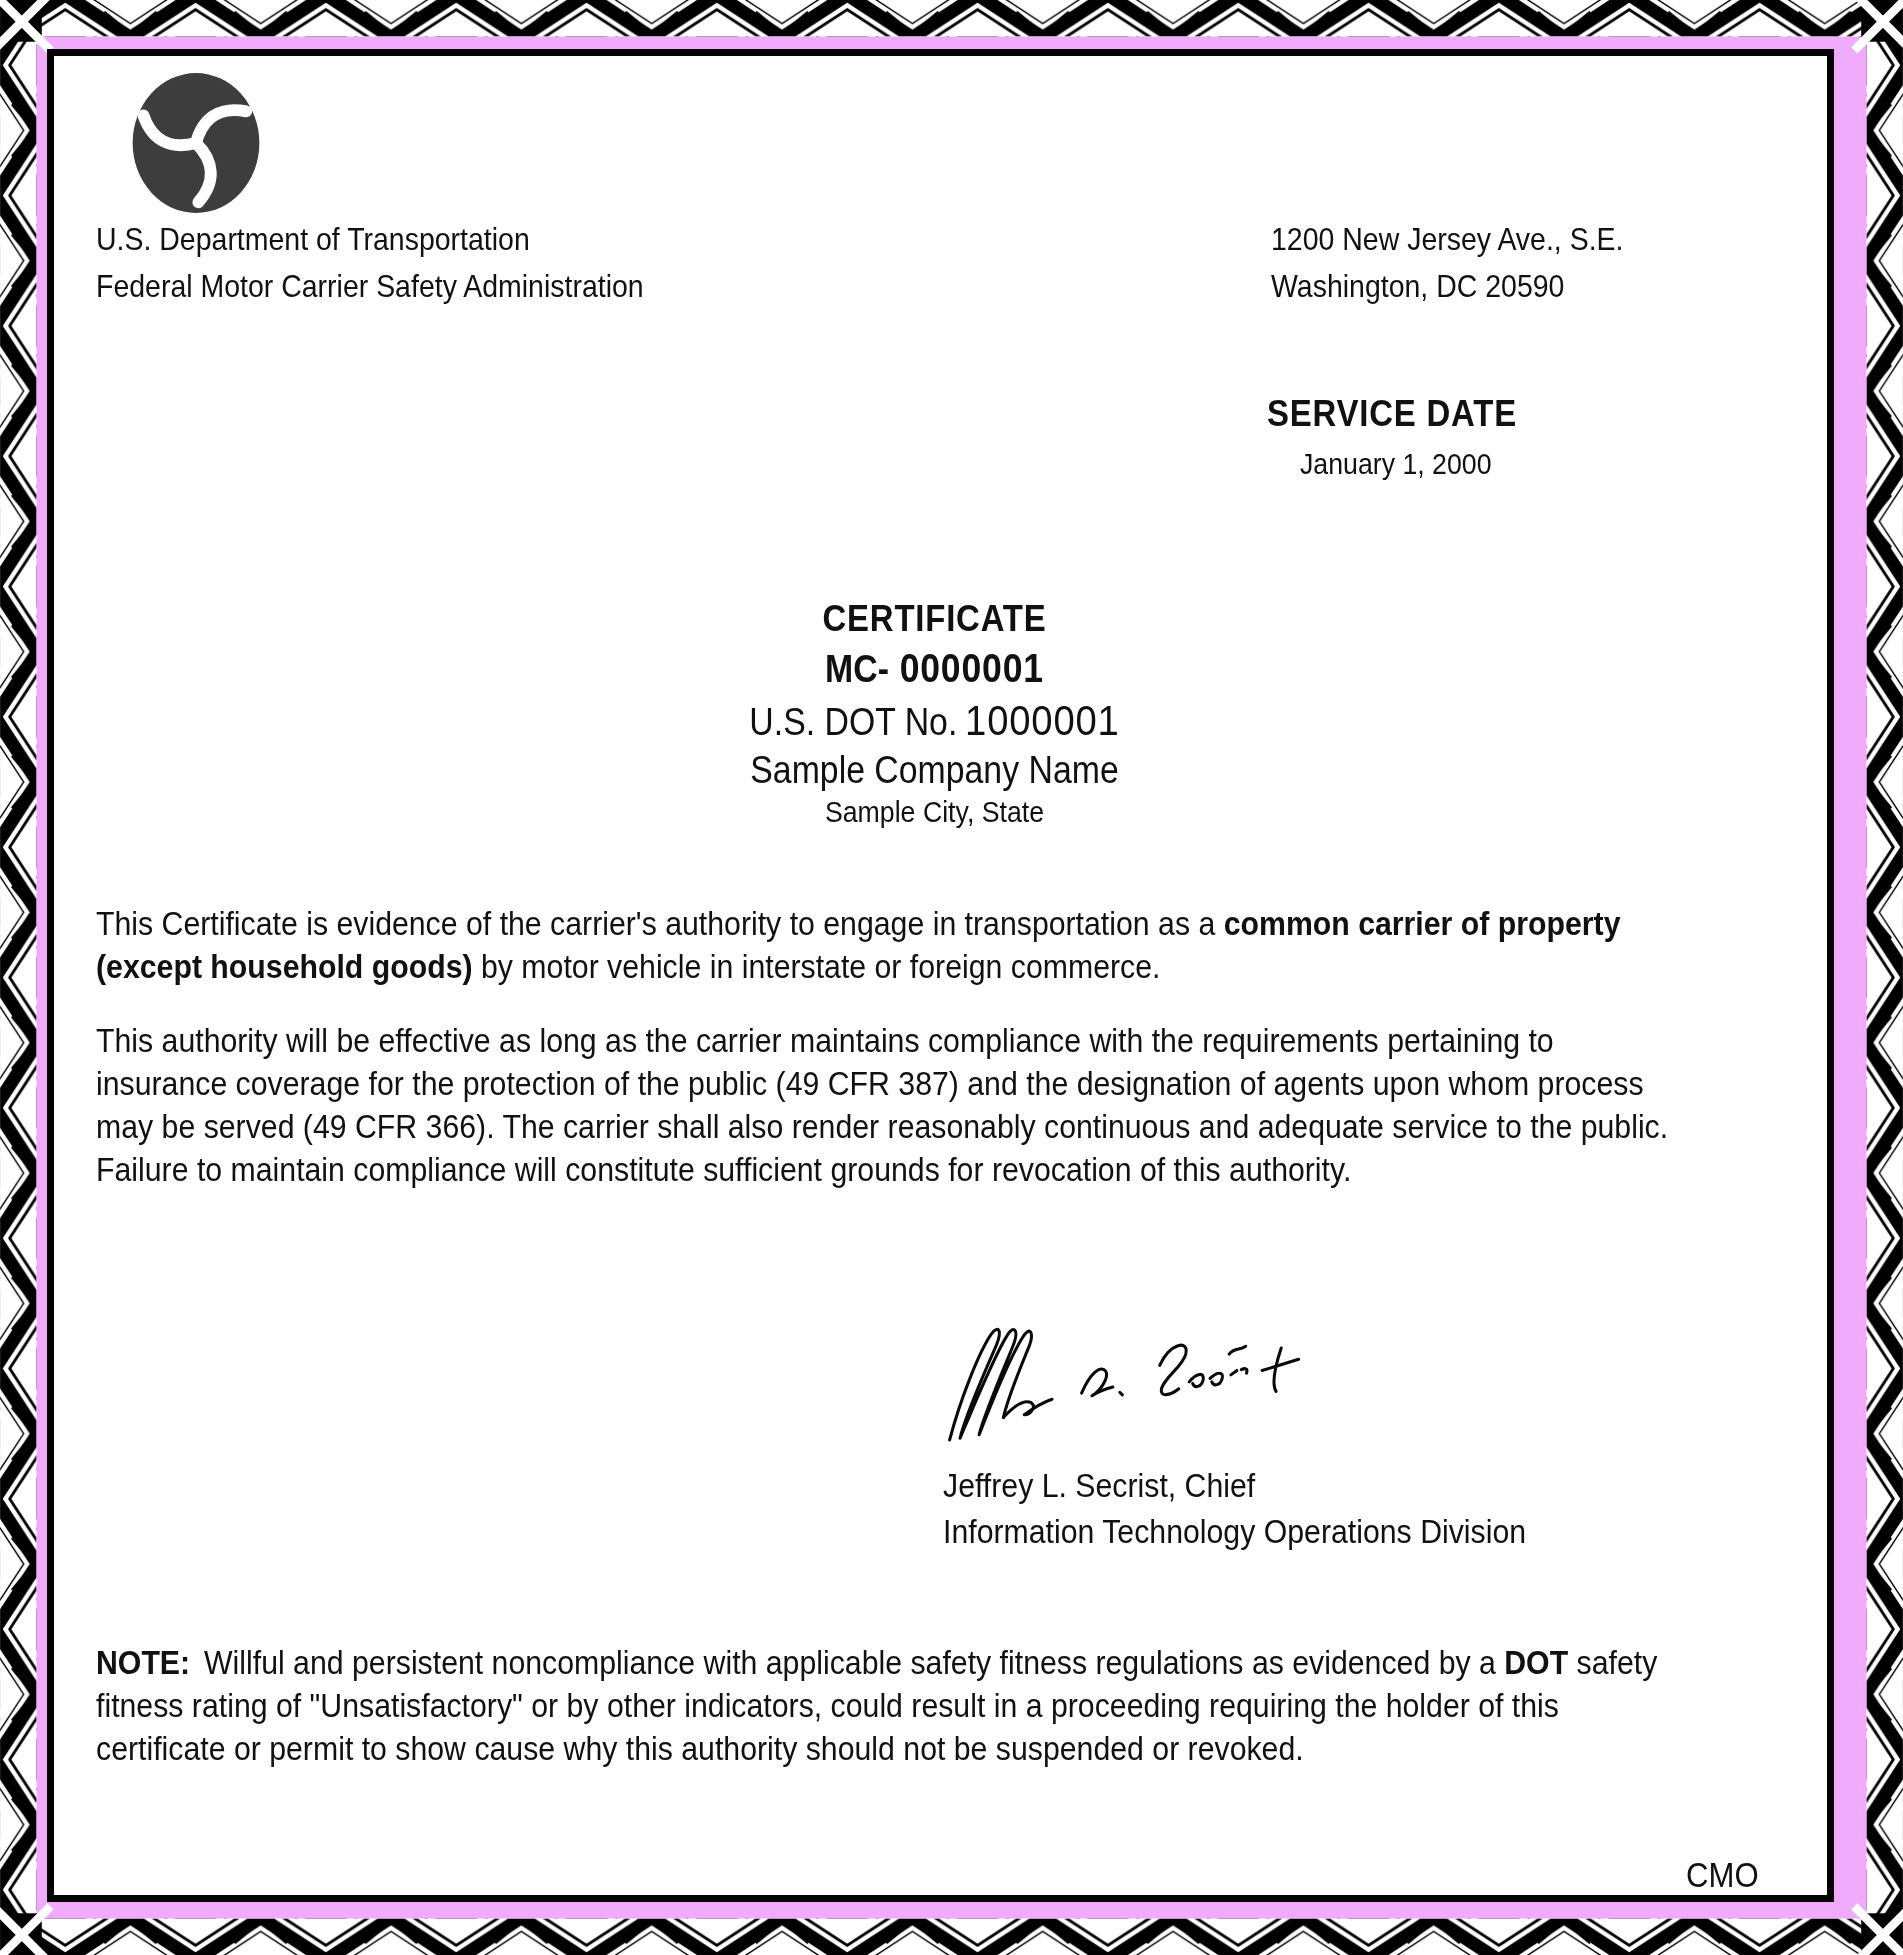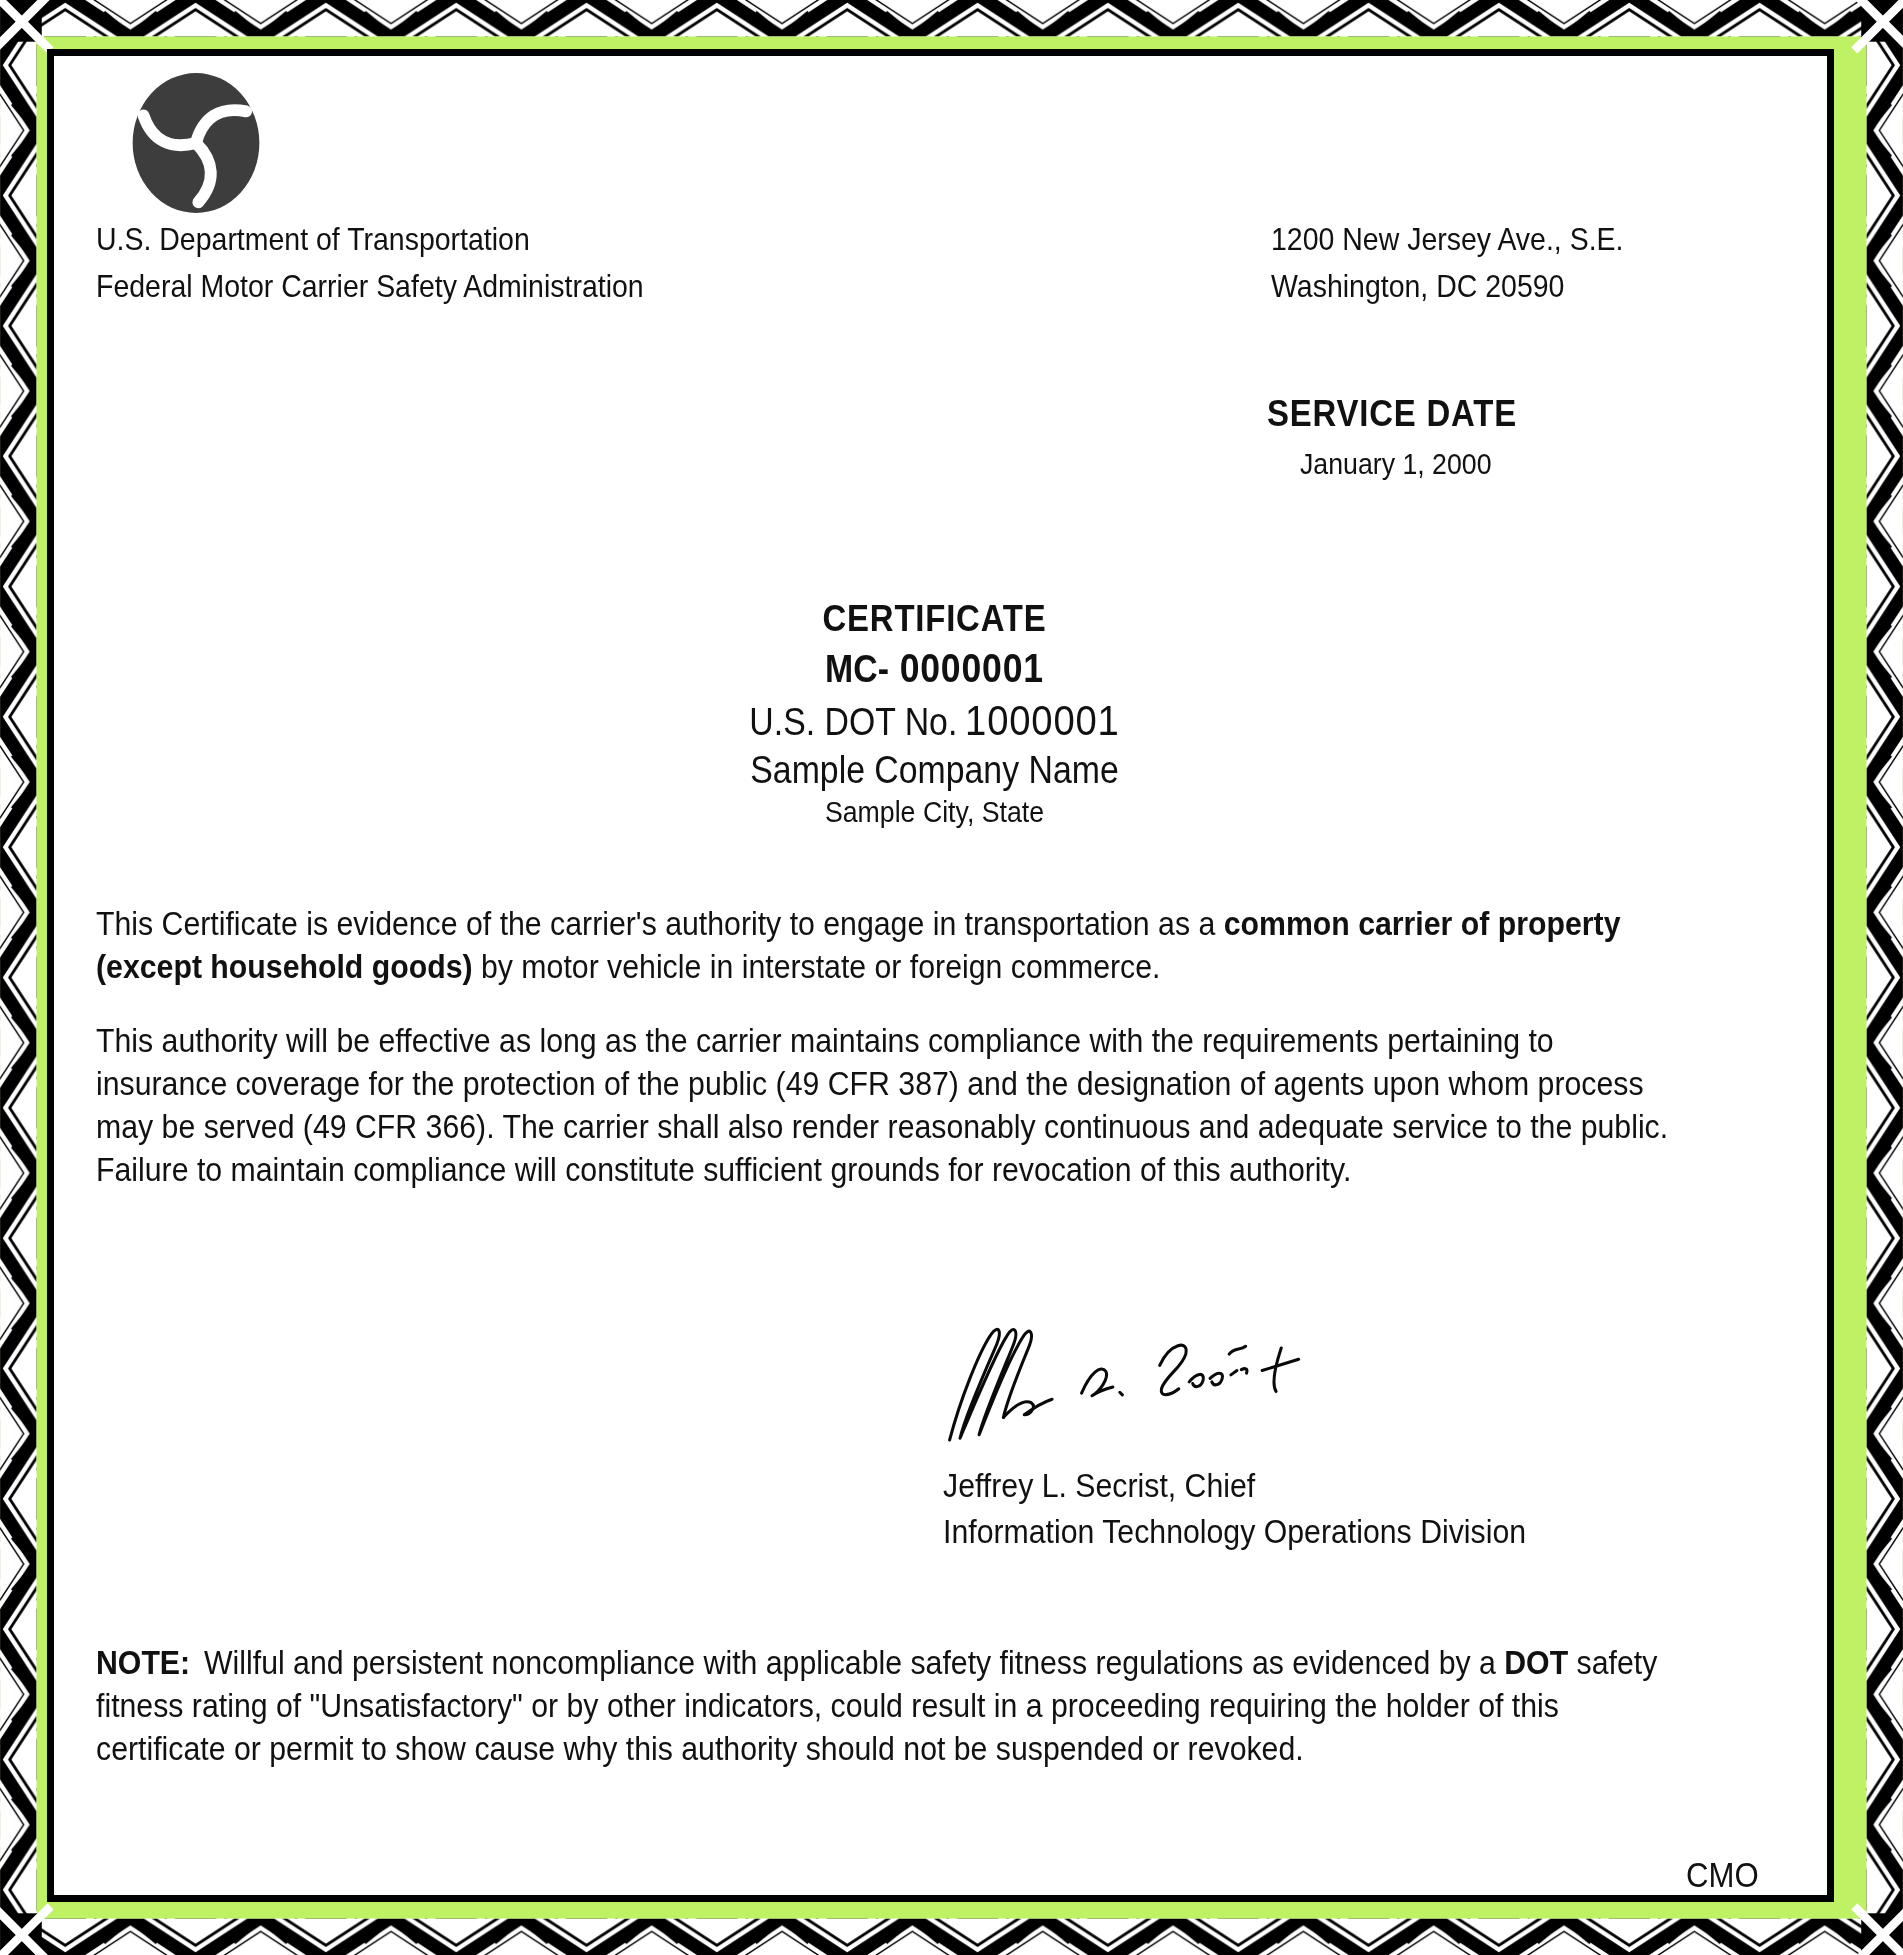--- a/index.html
+++ b/index.html
@@ -1,17 +1,17 @@
 <!DOCTYPE html>
 <html style="font-size:14px"><head>
 <meta charset="utf-8">
 <style>
   html,body{margin:0;padding:0;background:#fff;}
   .page{
-    position:relative;width:1903px;height:1955px;background:#bef264;
+    position:relative;width:1903px;height:1955px;background:#f0abfc;
     font-family:"Liberation Sans",sans-serif;color:#111;overflow:hidden;
   }
   .border-svg{position:absolute;left:0;top:0;z-index:0;}
   .inner-frame{
     position:absolute;left:47px;top:49px;width:1773px;height:1839px;
     border:7.8px solid #000;z-index:1;background:#fff;
   }
   .abs{position:absolute;z-index:2;}
   .cond{transform:scaleX(0.89);transform-origin:0 0;}
   .cond-center{transform:scaleX(0.89);transform-origin:50% 0;}

